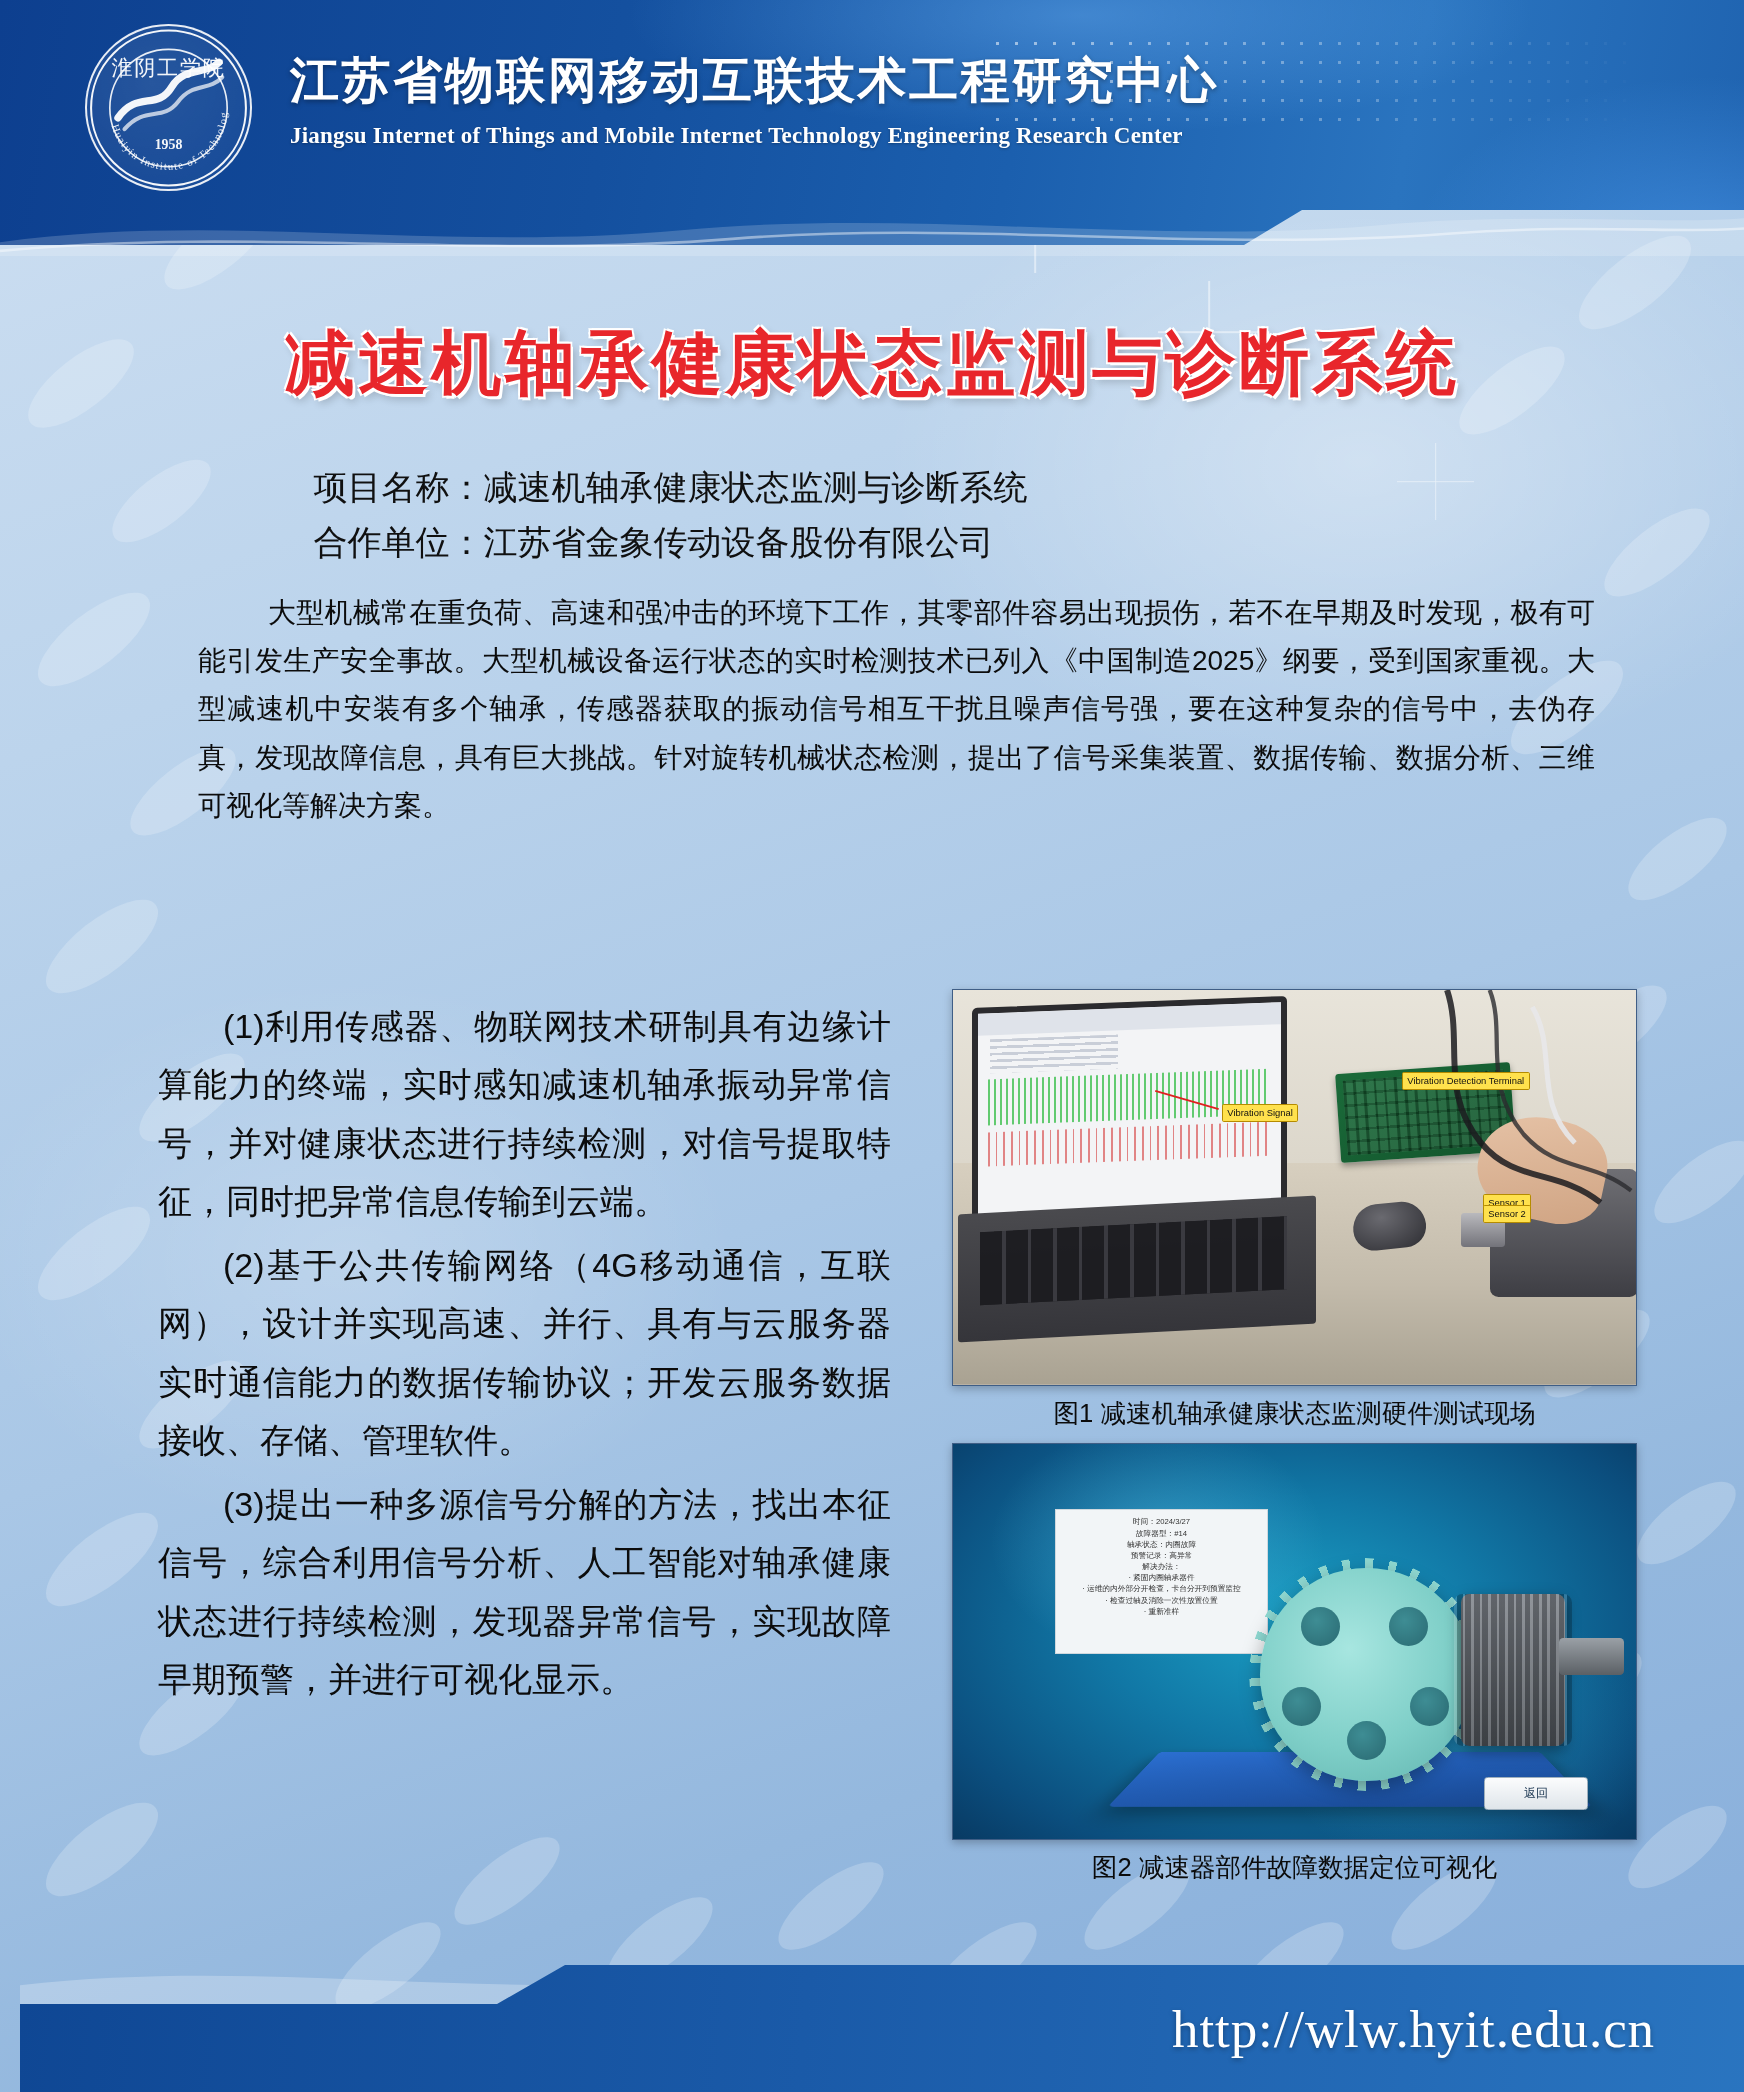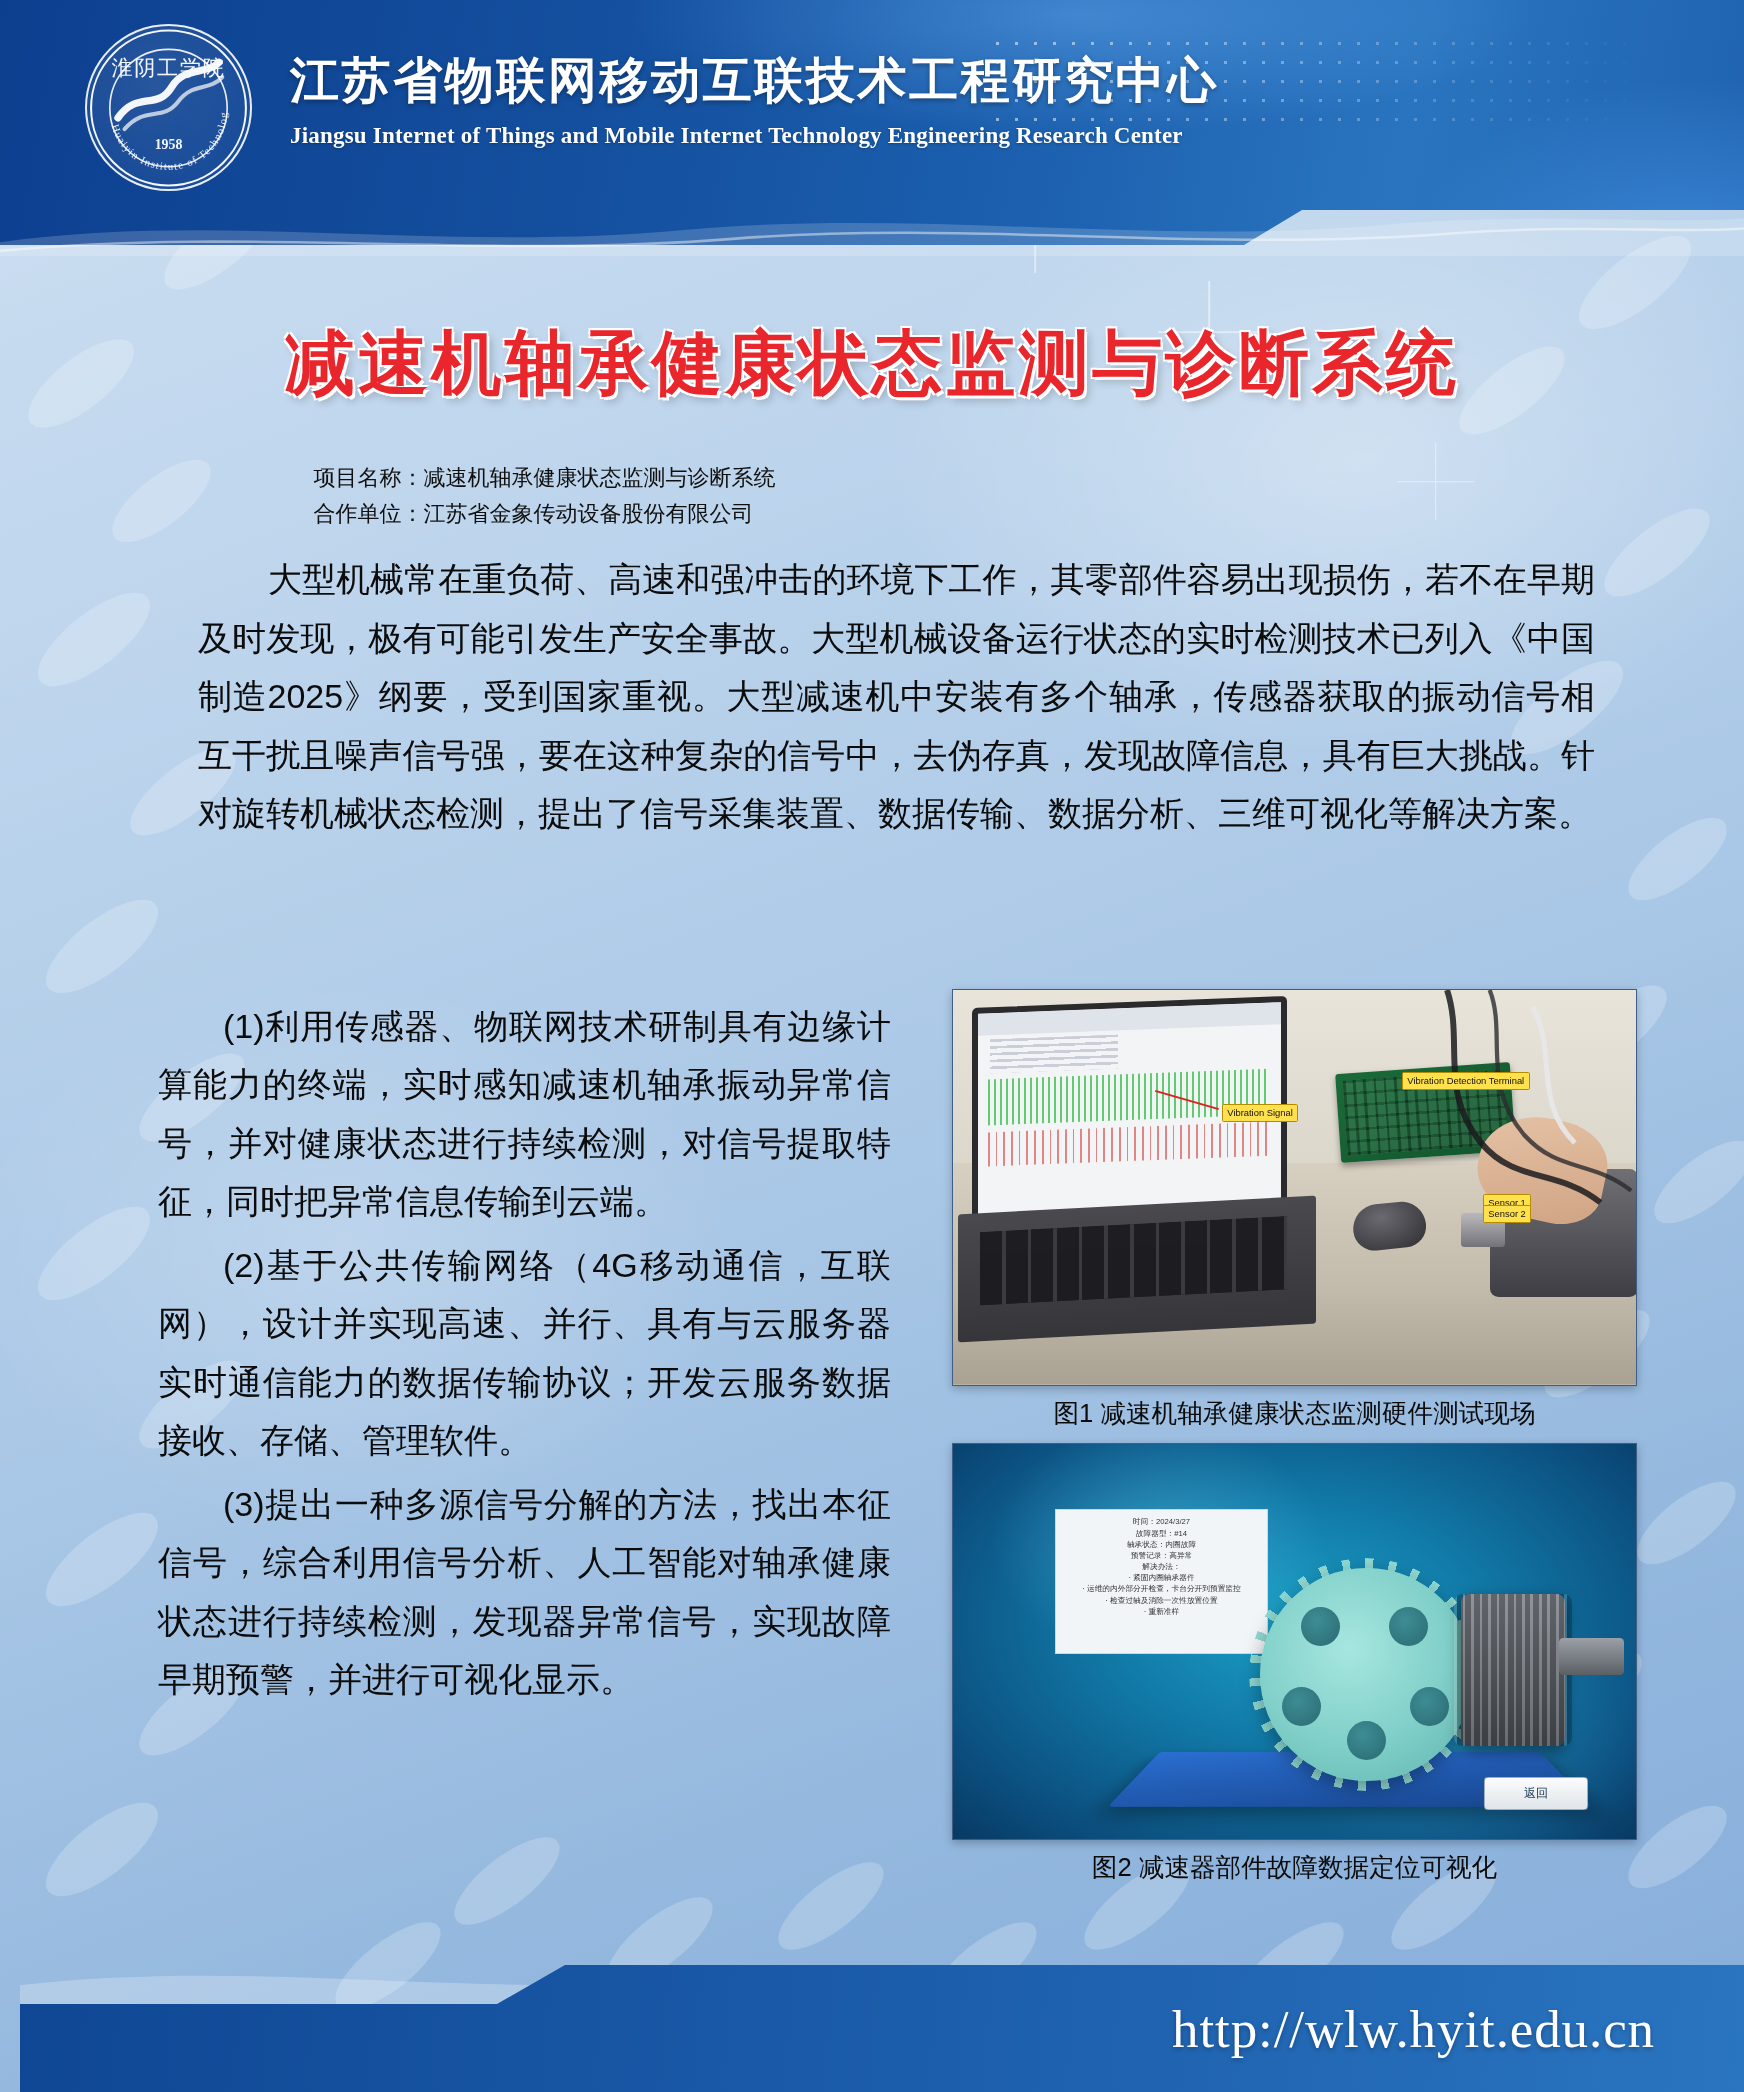--- a/index.html
+++ b/index.html
@@ -141,32 +141,32 @@
   
   .content {
     position: absolute;
     left: 0; top: 460px;
     width: 1744px;
   }
   .meta-block {
     margin: 0 auto;
     width: 1525px;
     color: #101010;
-    font-size: 22px;
+    font-size: 34px;
     line-height: 1.62;
     font-family: "Liberation Sans", sans-serif;
   }
   .meta-line { padding-left: 204px; white-space: nowrap; }
 
   .intro {
     margin: 19px auto 0 auto;
     width: 1448px;
     padding-left: 0px;
     color: #0c0c0c;
-    font-size: 34px;
+    font-size: 28px;
     line-height: 1.72;
     text-align: justify;
     text-indent: 70px;
   }
   .intro { margin-left: 198px; width: 1397px; }
 
   
   .lower {
     position: absolute;
     left: 0; top: 980px;

